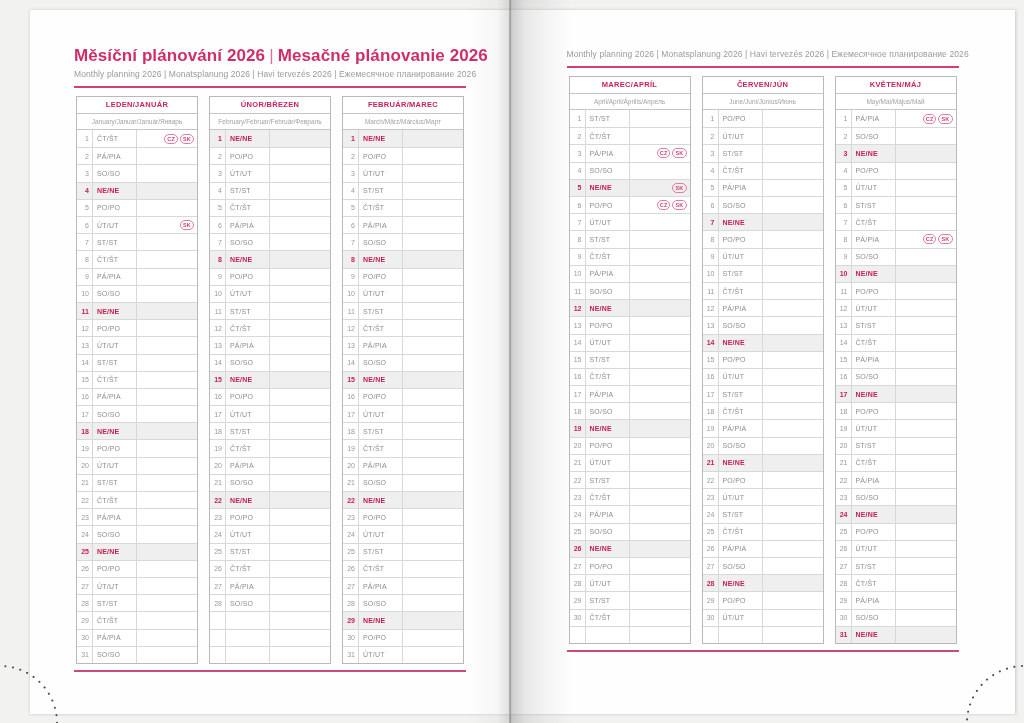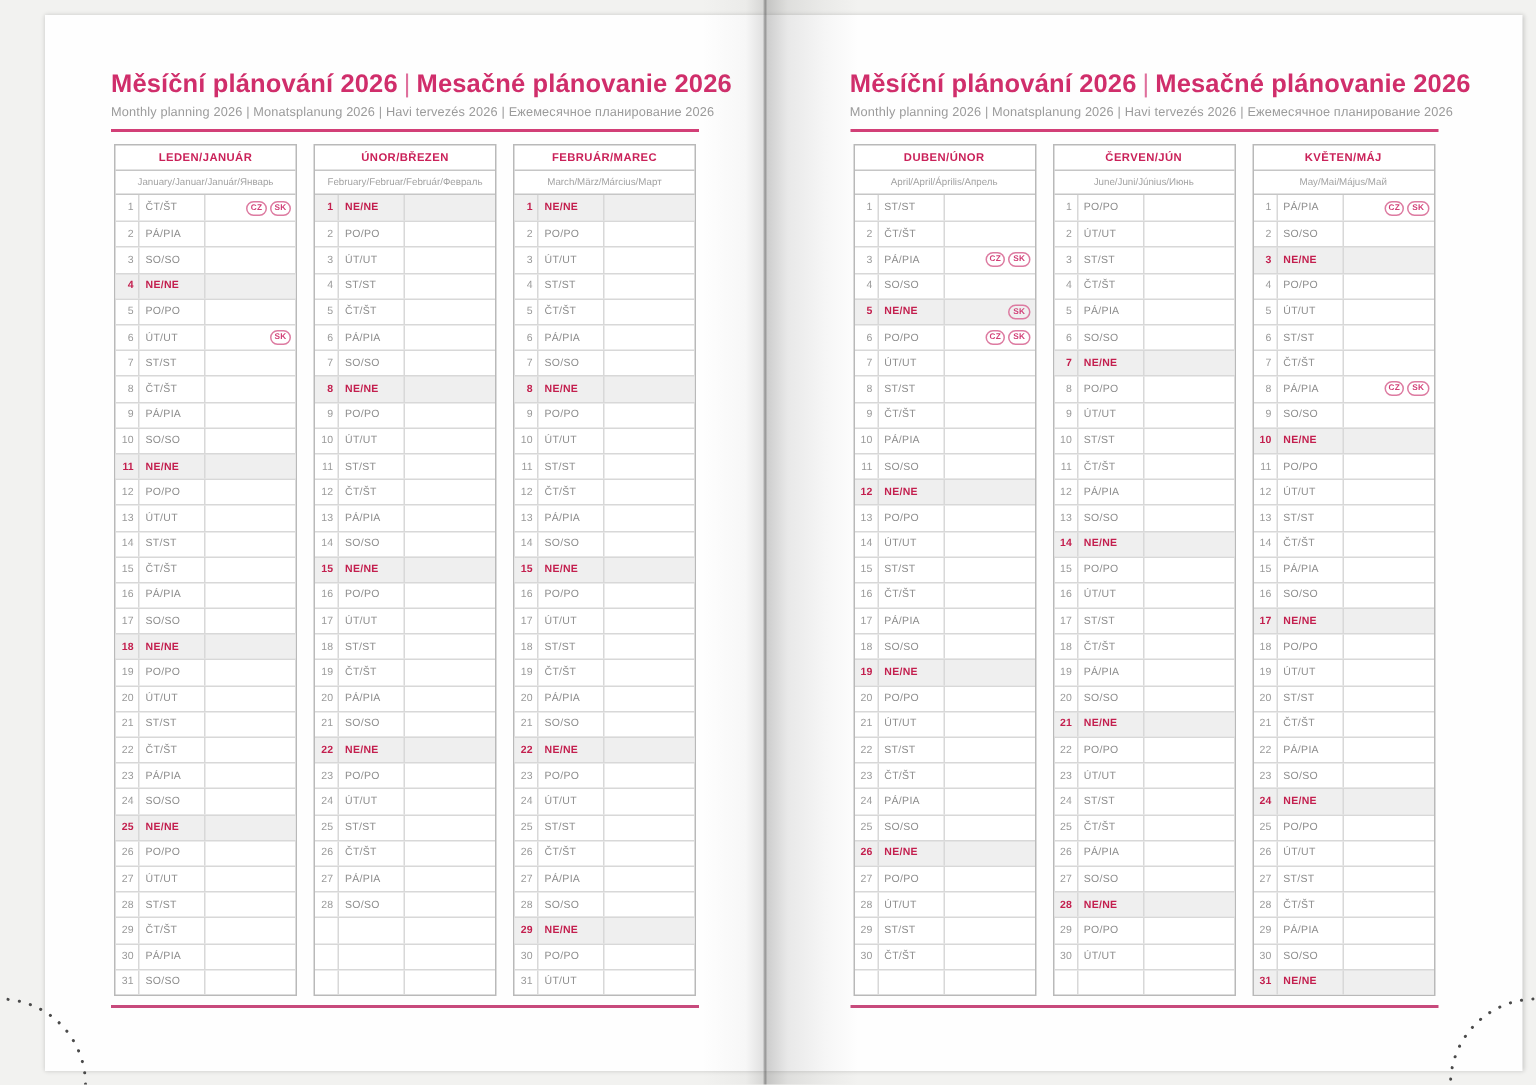--- a/index.html
+++ b/index.html
@@ -576,27 +576,26 @@
               <div class="c-note"></div>
             </div>
           </div>
         </div>
       </div>
     <div class="rule rule-bottom"></div>
   </div>
 
   <div class="page page-right">
     <div class="page-head">
-      <div class="page-title"><span>Měsíční plánování 2026</span><span class="title-sep">|</span><span>Mesačné plánovanie 2026</span></div>
       <div class="page-subtitle">Monthly planning 2026 | Monatsplanung 2026 | Havi tervezés 2026 | Ежемесячное планирование 2026</div>
       <div class="rule"></div>
     </div>
     <div class="months-row">
         <div class="month">
-          <div class="m-head">DUBEN/ÚNOR</div>
+          <div class="m-head">MAREC/APRÍL</div>
           <div class="m-sub">April/April/Április/Апрель</div>
           <div class="m-body">
             <div class="m-row">
               <div class="c-num">1</div>
               <div class="c-day">ST/ST</div>
               <div class="c-note"></div>
             </div>
             <div class="m-row">
               <div class="c-num">2</div>
               <div class="c-day">ČT/ŠT</div>

